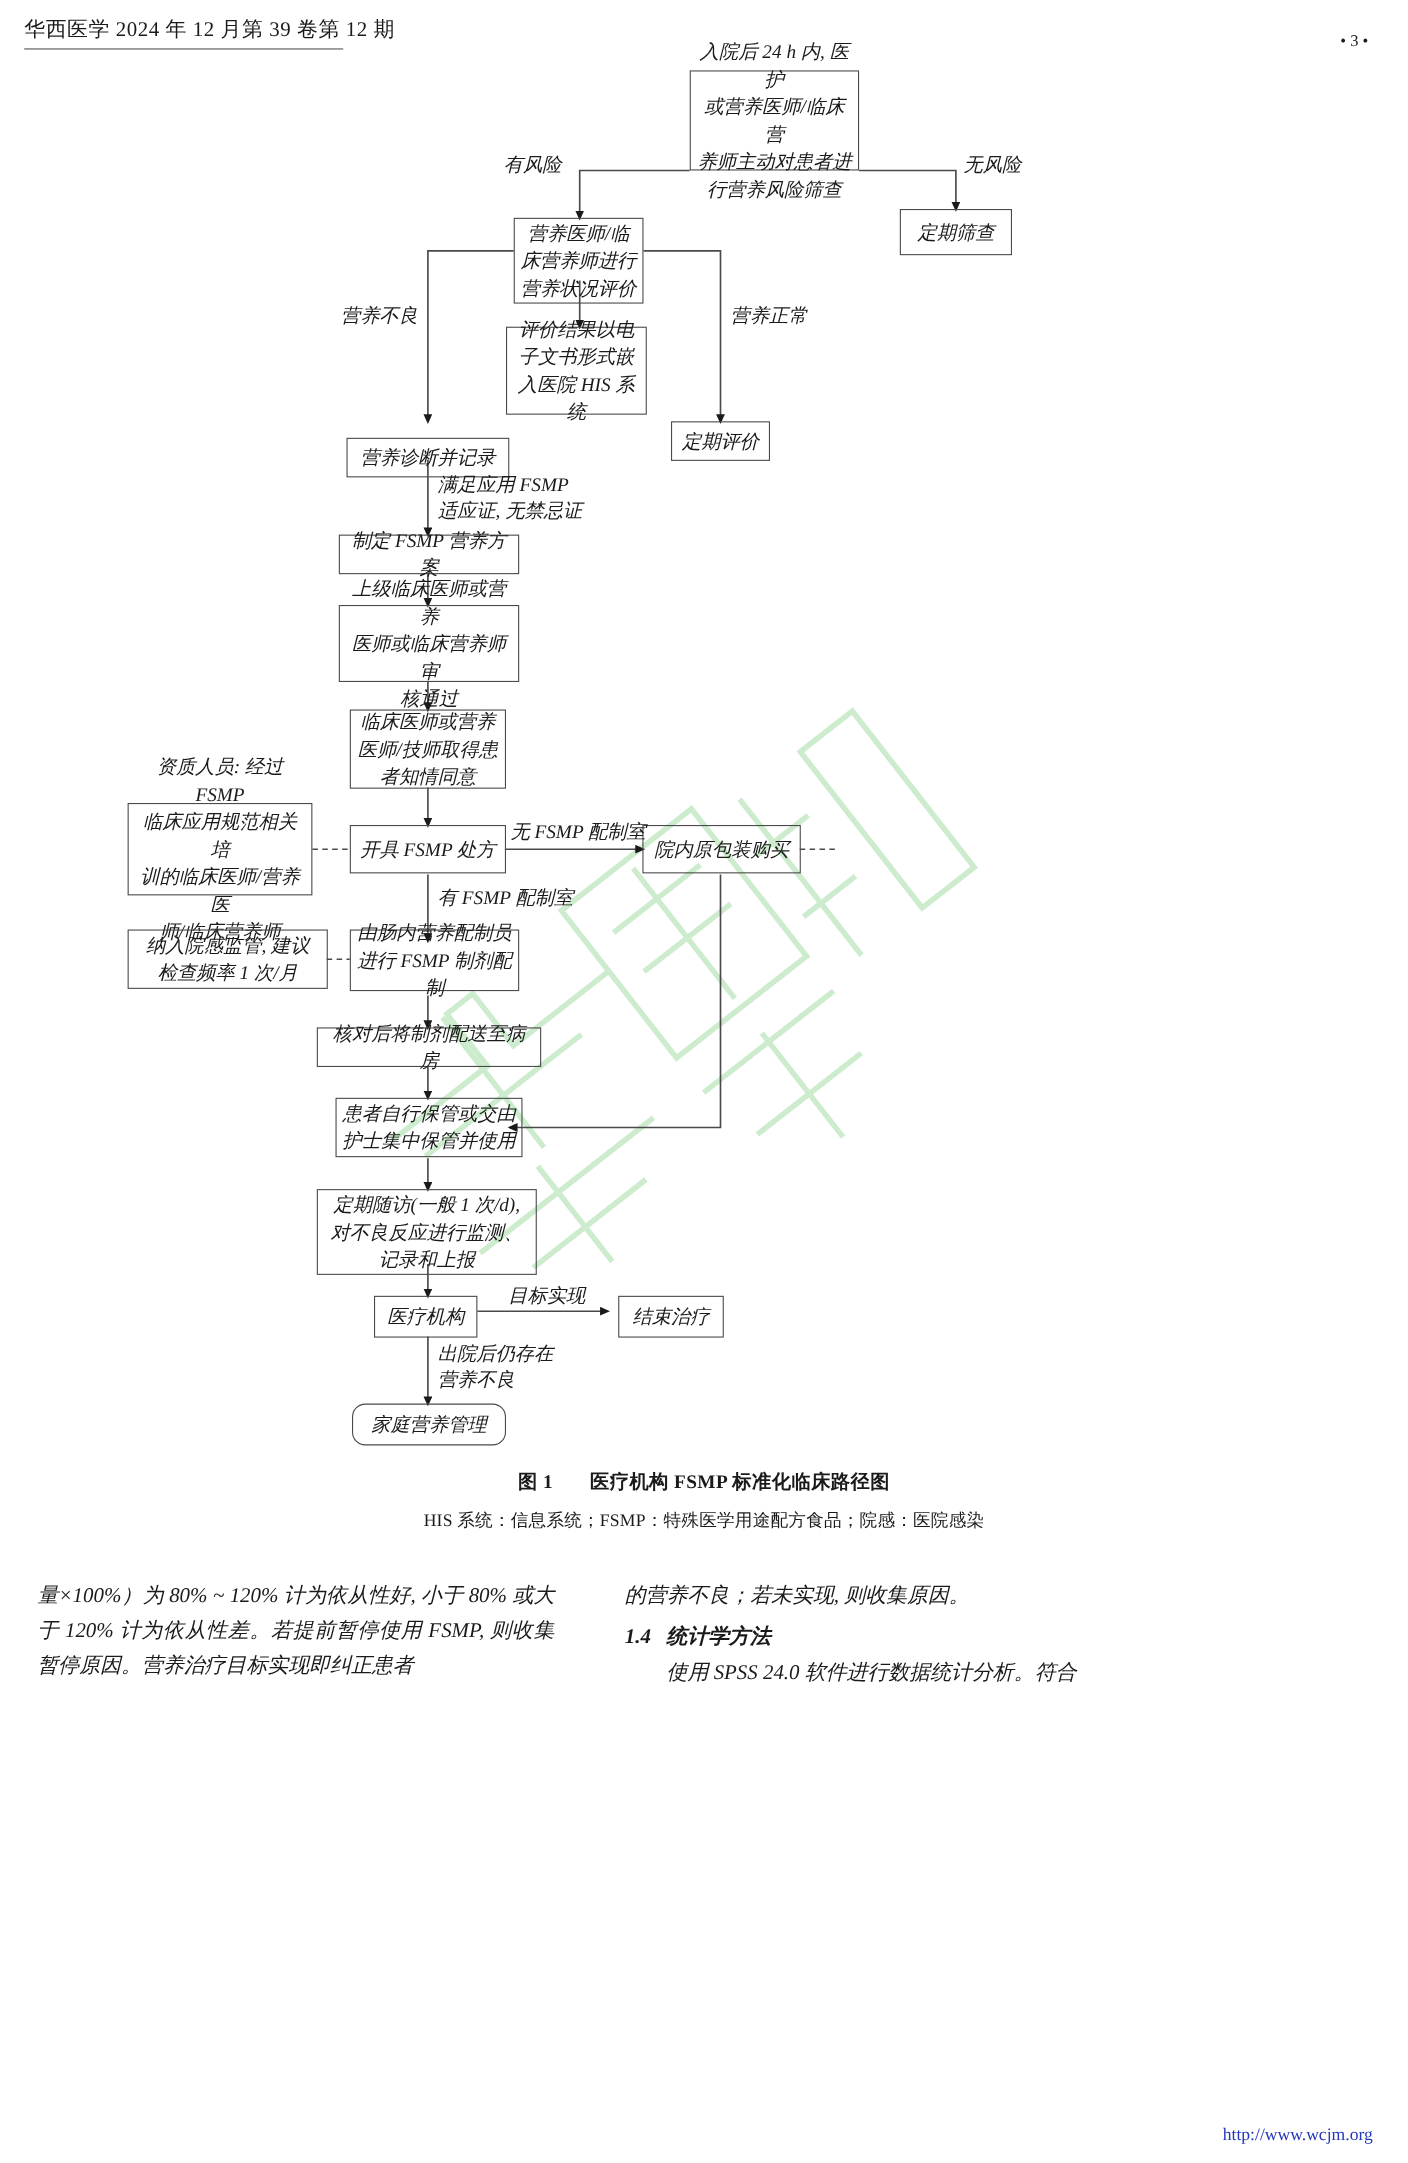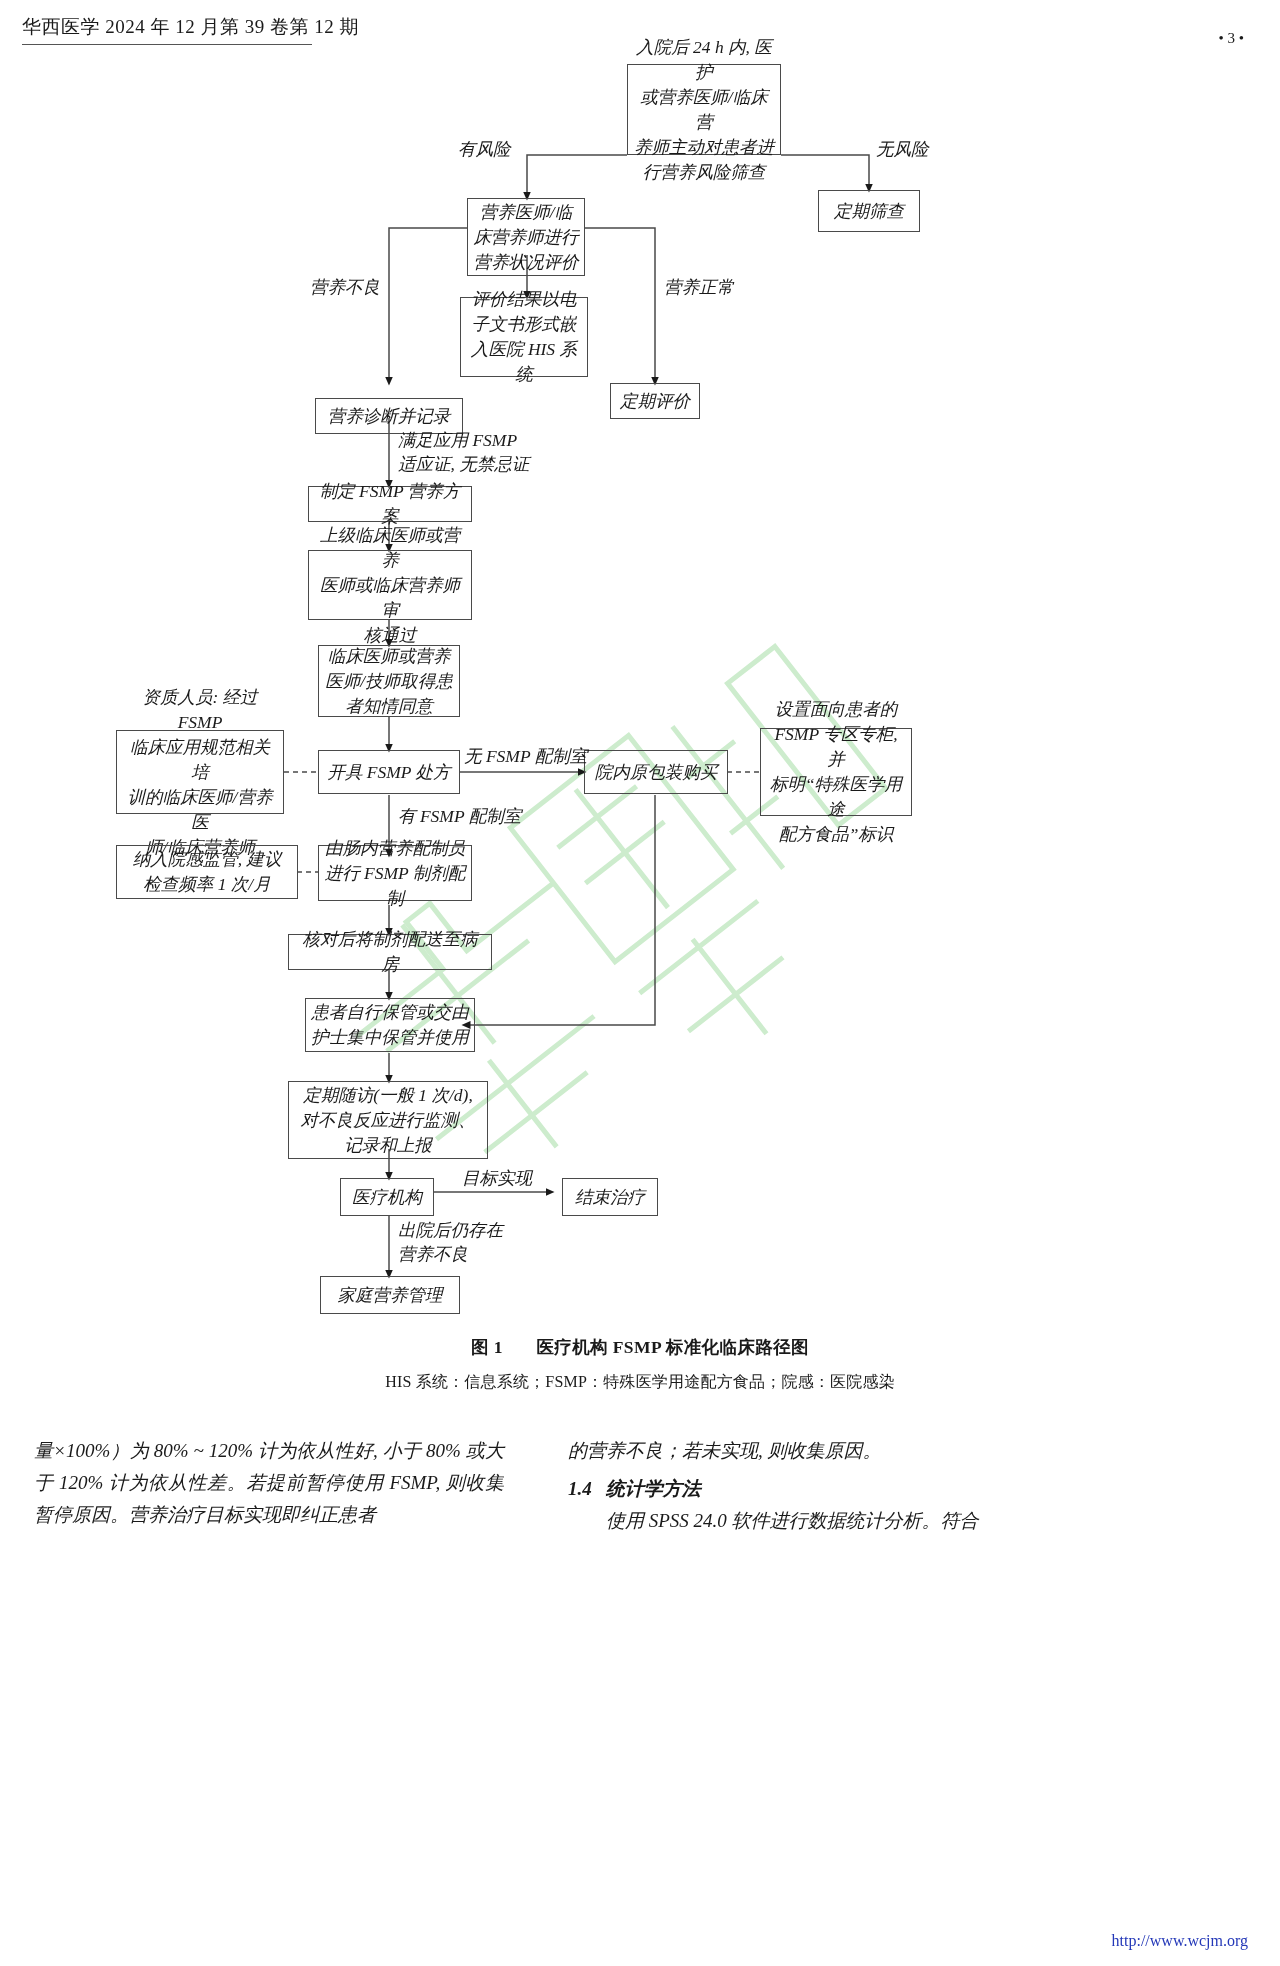--- a/index.html
+++ b/index.html
@@ -184,37 +184,33 @@
 核通过</div>
   <div class="node" style="left:318px;top:595px;width:142px;height:72px;">临床医师或营养
 医师/技师取得患
 者知情同意</div>
   <div class="node" style="left:116px;top:680px;width:168px;height:84px;">资质人员: 经过 FSMP
 临床应用规范相关培
 训的临床医师/营养医
 师/临床营养师</div>
   <div class="node" style="left:318px;top:700px;width:142px;height:44px;">开具 FSMP 处方</div>
   <div class="node" style="left:584px;top:700px;width:144px;height:44px;">院内原包装购买</div>
-  <div class="node" style="left:760px;top:678px;width:152px;height:88px;">设置面向患者的
-FSMP 专区专柜, 并
-标明“特殊医学用途
-配方食品”标识</div>
   <div class="node" style="left:116px;top:795px;width:182px;height:54px;">纳入院感监管, 建议
 检查频率 1 次/月</div>
   <div class="node" style="left:318px;top:795px;width:154px;height:56px;">由肠内营养配制员
 进行 FSMP 制剂配制</div>
   <div class="node" style="left:288px;top:884px;width:204px;height:36px;">核对后将制剂配送至病房</div>
   <div class="node" style="left:305px;top:948px;width:170px;height:54px;">患者自行保管或交由
 护士集中保管并使用</div>
   <div class="node" style="left:288px;top:1031px;width:200px;height:78px;">定期随访(一般 1 次/d),
 对不良反应进行监测、
 记录和上报</div>
   <div class="node" style="left:340px;top:1128px;width:94px;height:38px;">医疗机构</div>
   <div class="node" style="left:562px;top:1128px;width:96px;height:38px;">结束治疗</div>
-  <div class="node" style="left:320px;top:1226px;width:140px;height:38px;">家庭营养管理</div>
+  <div class="node" style="left:320px;top:1226px;width:140px;height:38px;border-radius:12px;">家庭营养管理</div>
 
   <div class="edge-label" style="left:458px;top:87px;">有风险</div>
   <div class="edge-label" style="left:876px;top:87px;">无风险</div>
   <div class="edge-label" style="left:310px;top:225px;">营养不良</div>
   <div class="edge-label" style="left:664px;top:225px;">营养正常</div>
   <div class="edge-label" style="left:398px;top:378px;">满足应用 FSMP
 适应证, 无禁忌证</div>
   <div class="edge-label" style="left:464px;top:694px;">无 FSMP 配制室</div>
   <div class="edge-label" style="left:398px;top:754px;">有 FSMP 配制室</div>
   <div class="edge-label" style="left:462px;top:1116px;">目标实现</div>

